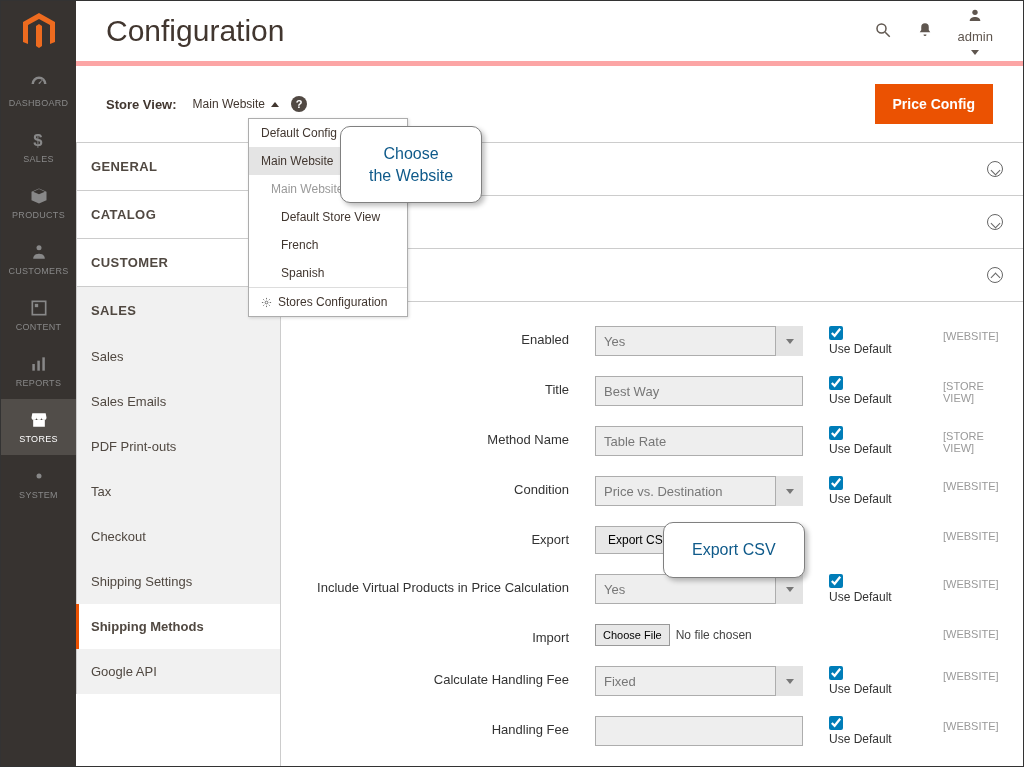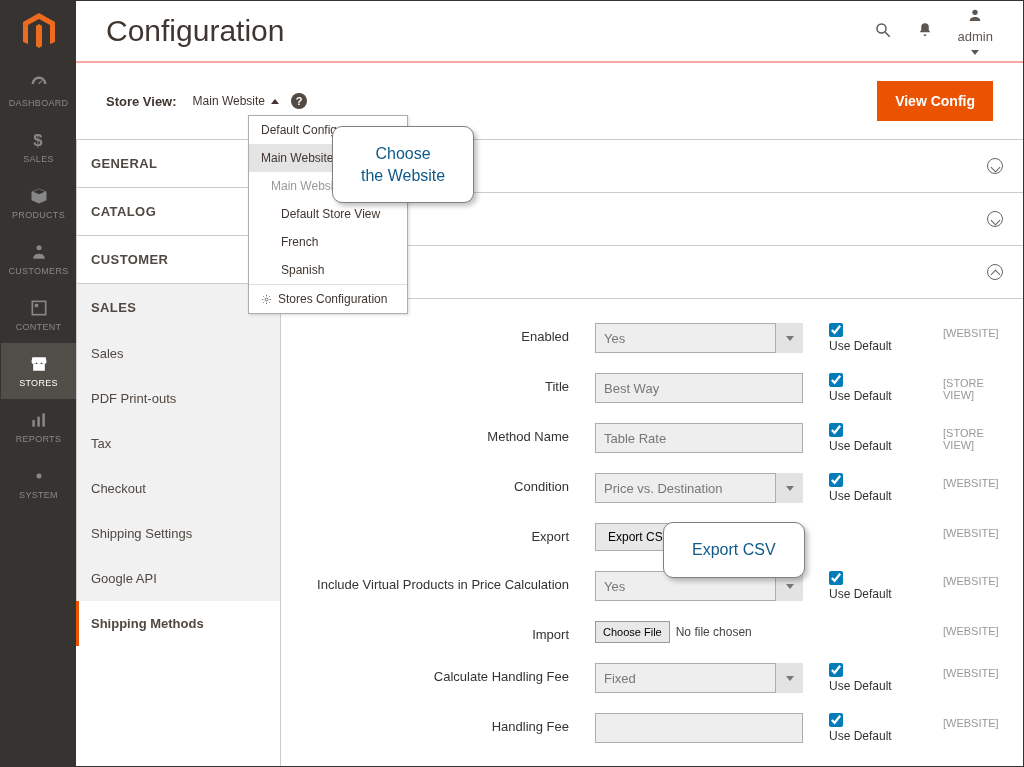--- a/index.html
+++ b/index.html
@@ -16,21 +16,21 @@
 
   
   .main { flex: 1; display: flex; flex-direction: column; overflow: hidden; }
   .header { height: 60px; display: flex; align-items: center; padding: 0 30px; justify-content: space-between; }
   .page-title { font-size: 30px; font-weight: 400; color: #41362f; }
   .header-actions { display: flex; align-items: center; gap: 24px; }
   .header-actions svg { width: 18px; height: 18px; fill: #5f564f; }
   .admin-user { display: flex; align-items: center; gap: 6px; color: #5f564f; font-size: 13px; flex-direction: column; }
   .admin-user svg { width: 16px; height: 16px; }
 
-  .toolbar { display: flex; align-items: center; padding: 18px 30px; border-top: 2px solid #fca5a5; position: relative; }
+  .toolbar { display: flex; align-items: center; padding: 18px 30px; border-top: 5px solid #fca5a5; position: relative; }
   .store-label { font-weight: 600; color: #41362f; margin-right: 16px; font-size: 13px; }
   .store-switch { display: inline-flex; align-items: center; gap: 6px; font-size: 12px; color: #41362f; cursor: pointer; }
   .tri-up { width: 0; height: 0; border-left: 4px solid transparent; border-right: 4px solid transparent; border-bottom: 5px solid #41362f; display: inline-block; }
   .help-icon { width: 16px; height: 16px; border-radius: 50%; background: #514943; color: #fff; display: inline-flex; align-items: center; justify-content: center; font-size: 11px; font-weight: bold; margin-left: 12px; }
   .save-btn { margin-left: auto; background: #eb5202; color: #fff; border: none; padding: 12px 18px; font-size: 14px; font-weight: 600; cursor: pointer; }
 
   
   .store-dropdown { position: absolute; top: 52px; left: 172px; width: 160px; background: #fff; border: 1px solid #adadad; box-shadow: 1px 1px 3px rgba(0,0,0,.15); z-index: 20; }
   .store-dropdown li { list-style: none; padding: 7px 12px; font-size: 12px; color: #41362f; cursor: pointer; }
   .store-dropdown li.selected { background: #e4e4e4; }
@@ -66,21 +66,21 @@
   .sel-wrap { position: relative; }
   .sel-caret { position: absolute; right: 0; top: 0; width: 28px; height: 30px; border-left: 1px solid #adadad; background: #e3e3e3; display: flex; align-items: center; justify-content: center; }
   .btn-small { height: 28px; border: 1px solid #adadad; background: #e8e8e8; padding: 0 12px; font-size: 12px; cursor: pointer; }
   .file-choose { display: inline-flex; align-items: center; gap: 6px; }
   .file-btn { border: 1px solid #999; background: #e8e8e8; height: 22px; padding: 0 7px; font-size: 11px; cursor: pointer; }
   .file-txt { font-size: 12px; color: #444; }
   .cb { width: 14px; height: 14px; accent-color: #007db8; }
 
   
   .callout { position: absolute; background: #fff; border: 1px solid #808080; border-radius: 10px; box-shadow: 3px 3px 5px rgba(0,0,0,.25); padding: 16px 28px; color: #0f5a8a; font-size: 16px; text-align: center; z-index: 30; line-height: 1.35; }
-  .callout.c1 { left: 332px; top: 126px; text-align: center; }
+  .callout.c1 { left: 340px; top: 126px; text-align: center; }
   .callout.c2 { left: 663px; top: 522px; }
 </style>
 </head>
 <body>
 
 <nav class="nav">
   <div class="nav-logo">
     <svg viewBox="0 0 32 38">
         <path fill="#ed6b1f" d="M16 0 L32 9 V29 L27 31 V12 L16 6 L5 12 V31 L0 29 V9 Z"></path>
         <path fill="#ed6b1f" d="M13 13 V33 L16 35 L19 33 V13 L16 11 Z"></path>
@@ -111,33 +111,33 @@
       </svg>
     <span>CUSTOMERS</span>
   </div>
   <div class="nav-item">
     <svg viewBox="0 0 24 24">
         <rect x="4" y="4" width="16" height="16" stroke="currentColor" stroke-width="2" fill="none"></rect>
         <rect x="7" y="7" width="4" height="4"></rect>
       </svg>
     <span>CONTENT</span>
   </div>
-  <div class="nav-item active">
-    <svg viewBox="0 0 24 24">
-        <path d="M4 4h16l1 5a3 3 0 0 1-6 0 3 3 0 0 1-6 0 3 3 0 0 1-6 0zM5 12h14v8H5z"></path>
-      </svg>
-    <span>STORES</span>
-  </div>
   <div class="nav-item">
     <svg viewBox="0 0 24 24">
         <rect x="4" y="12" width="3" height="8"></rect>
         <rect x="10" y="8" width="3" height="12"></rect>
         <rect x="16" y="4" width="3" height="16"></rect>
       </svg>
     <span>REPORTS</span>
+  </div>
+  <div class="nav-item active">
+    <svg viewBox="0 0 24 24">
+        <path d="M4 4h16l1 5a3 3 0 0 1-6 0 3 3 0 0 1-6 0 3 3 0 0 1-6 0zM5 12h14v8H5z"></path>
+      </svg>
+    <span>STORES</span>
   </div>
   <div class="nav-item">
     <svg viewBox="0 0 24 24">
         <circle cx="12" cy="12" r="3"></circle>
         <path d="M12 2v3m0 14v3M2 12h3m14 0h3M5 5l2 2m10 10l2 2M19 5l-2 2M5 19l2-2"></path>
       </svg>
     <span>SYSTEM</span>
   </div>
 </nav>
 
@@ -164,21 +164,21 @@
     </div>
   </div>
 
   <div class="toolbar">
     <span class="store-label">Store View:</span>
     <span class="store-switch">
       <span>Main Website</span>
       <span class="tri-up"></span>
     </span>
     <span class="help-icon">?</span>
-    <button class="save-btn">View Config</button>
+    <button class="save-btn">Price Config</button>
 
     <ul class="store-dropdown">
       <li>Default Config</li>
       <li class="selected">Main Website</li>
       <li class="lvl1">Main Website Store</li>
       <li class="lvl2">Default Store View</li>
       <li class="lvl2">French</li>
       <li class="lvl2">Spanish</li>
       <li class="sep">
         <svg class="gear" viewBox="0 0 24 24">
@@ -200,26 +200,27 @@
         <span>CATALOG</span>
       </div>
       <div class="tab-group">
         <span>CUSTOMER</span>
       </div>
       <div class="tab-group open">
         <span>SALES</span>
         <span class="chev up"></span>
       </div>
       <div class="tab-sub">Sales</div>
+      <div class="tab-sub">Sales Emails</div>
       <div class="tab-sub">PDF Print-outs</div>
       <div class="tab-sub">Tax</div>
       <div class="tab-sub">Checkout</div>
       <div class="tab-sub">Shipping Settings</div>
+      <div class="tab-sub active">Shipping Methods</div>
       <div class="tab-sub">Google API</div>
-      <div class="tab-sub active">Shipping Methods</div>
     </div>
 
     <div class="panel">
       <div class="section-head first" style="color:transparent">
         F<span class="circle-ic" style="margin-left:auto"></span>
       </div>
       <div class="section-head">
         <span>Flat Rate</span>
         <span class="circle-ic"></span>
       </div>

